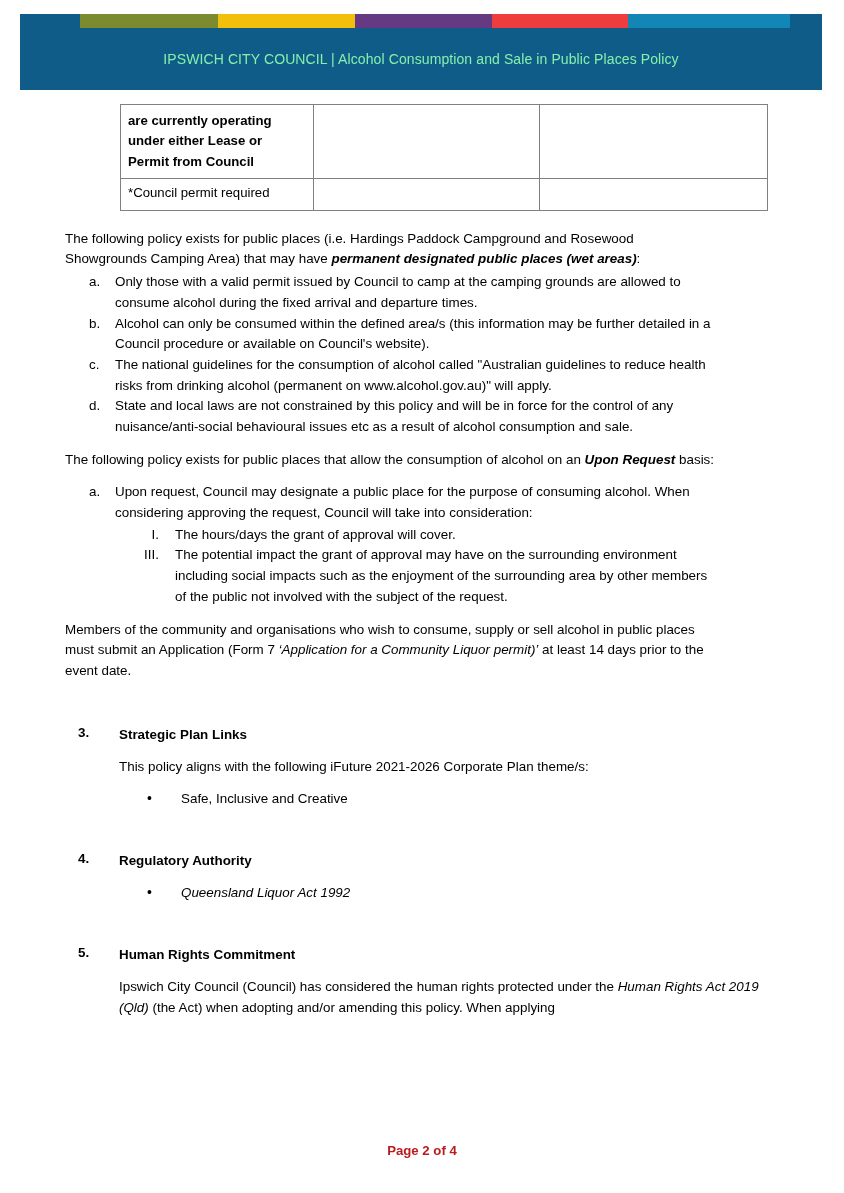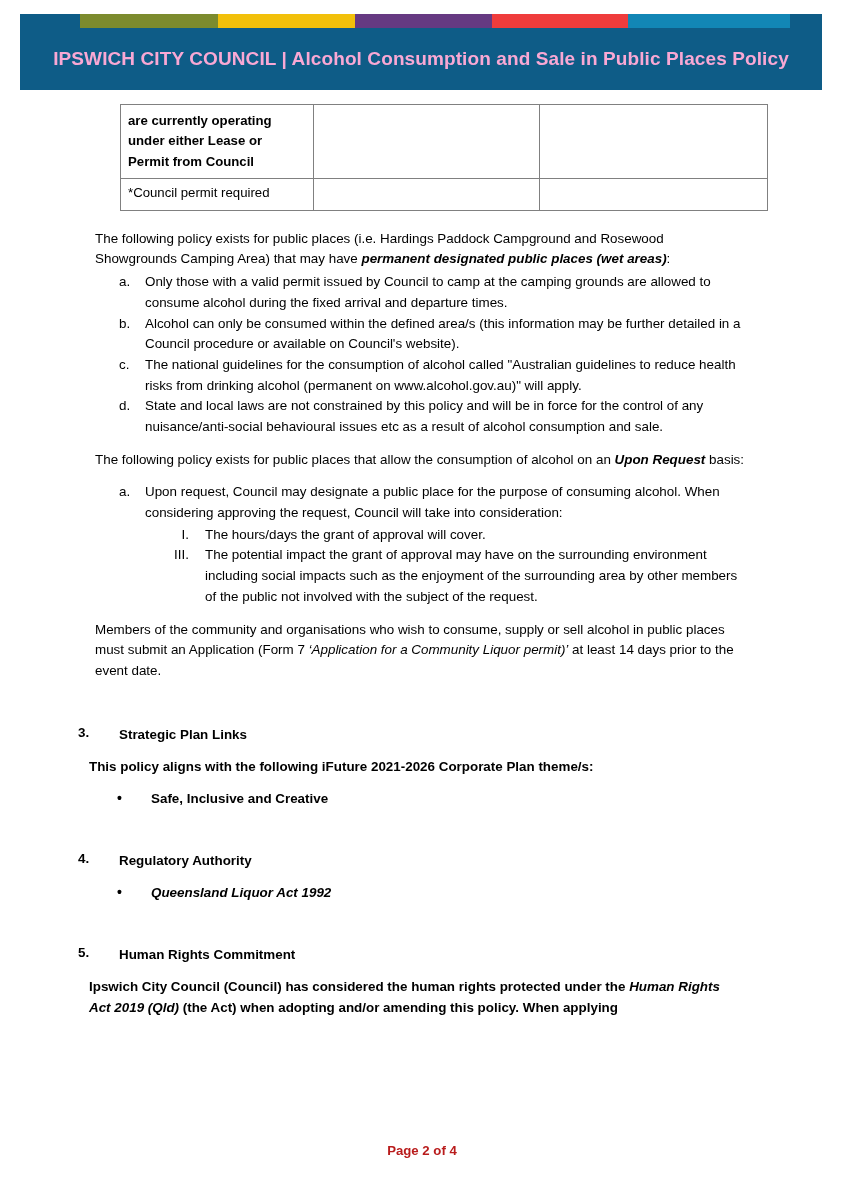--- a/index.html
+++ b/index.html
@@ -47,23 +47,23 @@
 
   .banner-title {
     position: absolute;
     left: 0;
     right: 0;
     top: 14px;
     height: 62px;
     display: flex;
     align-items: center;
     justify-content: center;
-    color: #f9a8d4;
-    font-size: 19px;
-    font-weight: bold;
+    color: #86efac;
+    font-size: 14px;
+    font-weight: normal;
     letter-spacing: 0.1px;
     white-space: nowrap;
   }
 
   
   .content {
     position: absolute;
     left: 0;
     top: 104px;
     width: 844px;
@@ -88,21 +88,21 @@
   }
   table.policy-table td.c0 { width: 184px; font-weight: bold; }
   table.policy-table td.c1 { width: 216px; }
   table.policy-table td.c2 { width: 217px; }
   table.policy-table tr.r0 td { height: 70px; }
   table.policy-table tr.r1 td { height: 27px; padding-top: 4px; }
   table.policy-table tr.r1 td.c0 { font-weight: normal; }
 
   
   .body-block {
-    margin-left: 95px;
+    margin-left: 65px;
     width: 650px;
   }
   p.para {
     font-size: 13.4px;
     line-height: 1.54;
     text-align: left;
     margin-bottom: 2px;
   }
   .bi { font-weight: bold; font-style: italic; }
   .it { font-style: italic; text-align: right; }
@@ -181,23 +181,22 @@
   }
   .section .sec-title {
     margin-left: 41px;
     font-size: 13.4px;
     font-weight: bold;
     line-height: 1.5;
     margin-top: 27px;
   }
 
   .sec-body {
-    margin-left: 89px;
+    margin-left: 119px;
     width: 650px;
-    font-weight: bold;
   }
 
   
   .sp-18 { height: 18px; }
   .sp-14 { height: 14px; }
   .sp-12 { height: 12px; }
   .sp-10 { height: 10px; }
 
   
   .footer {

